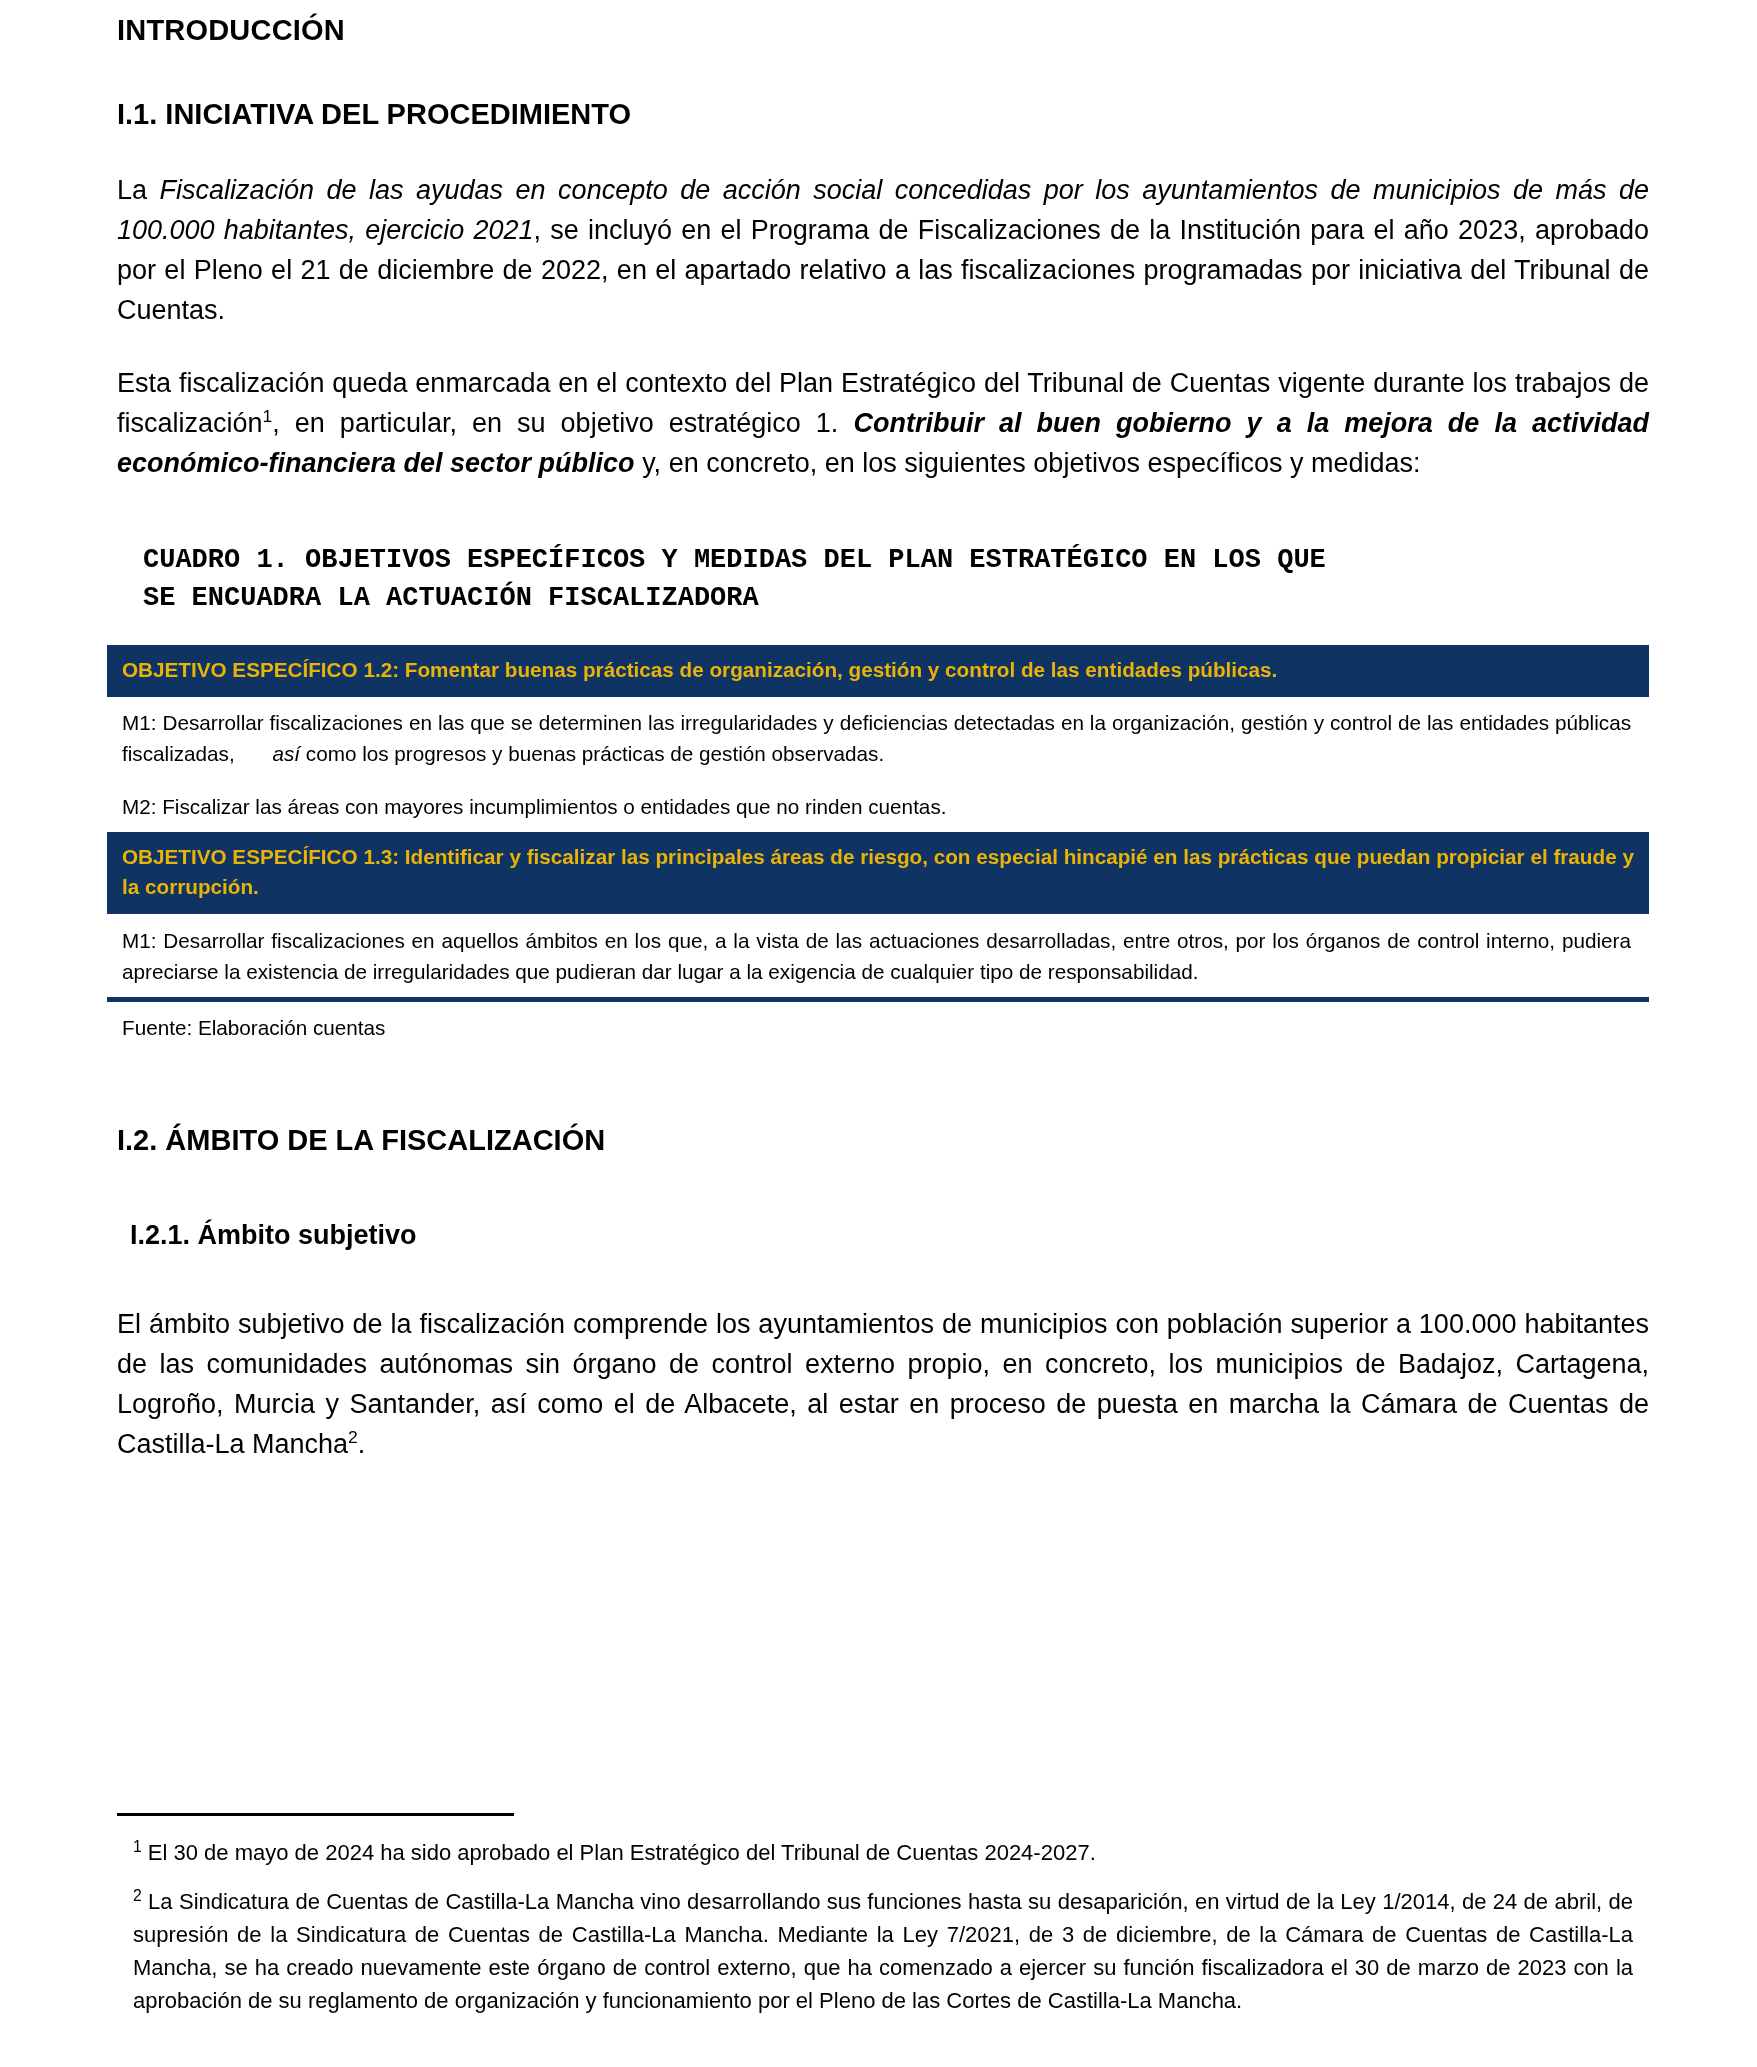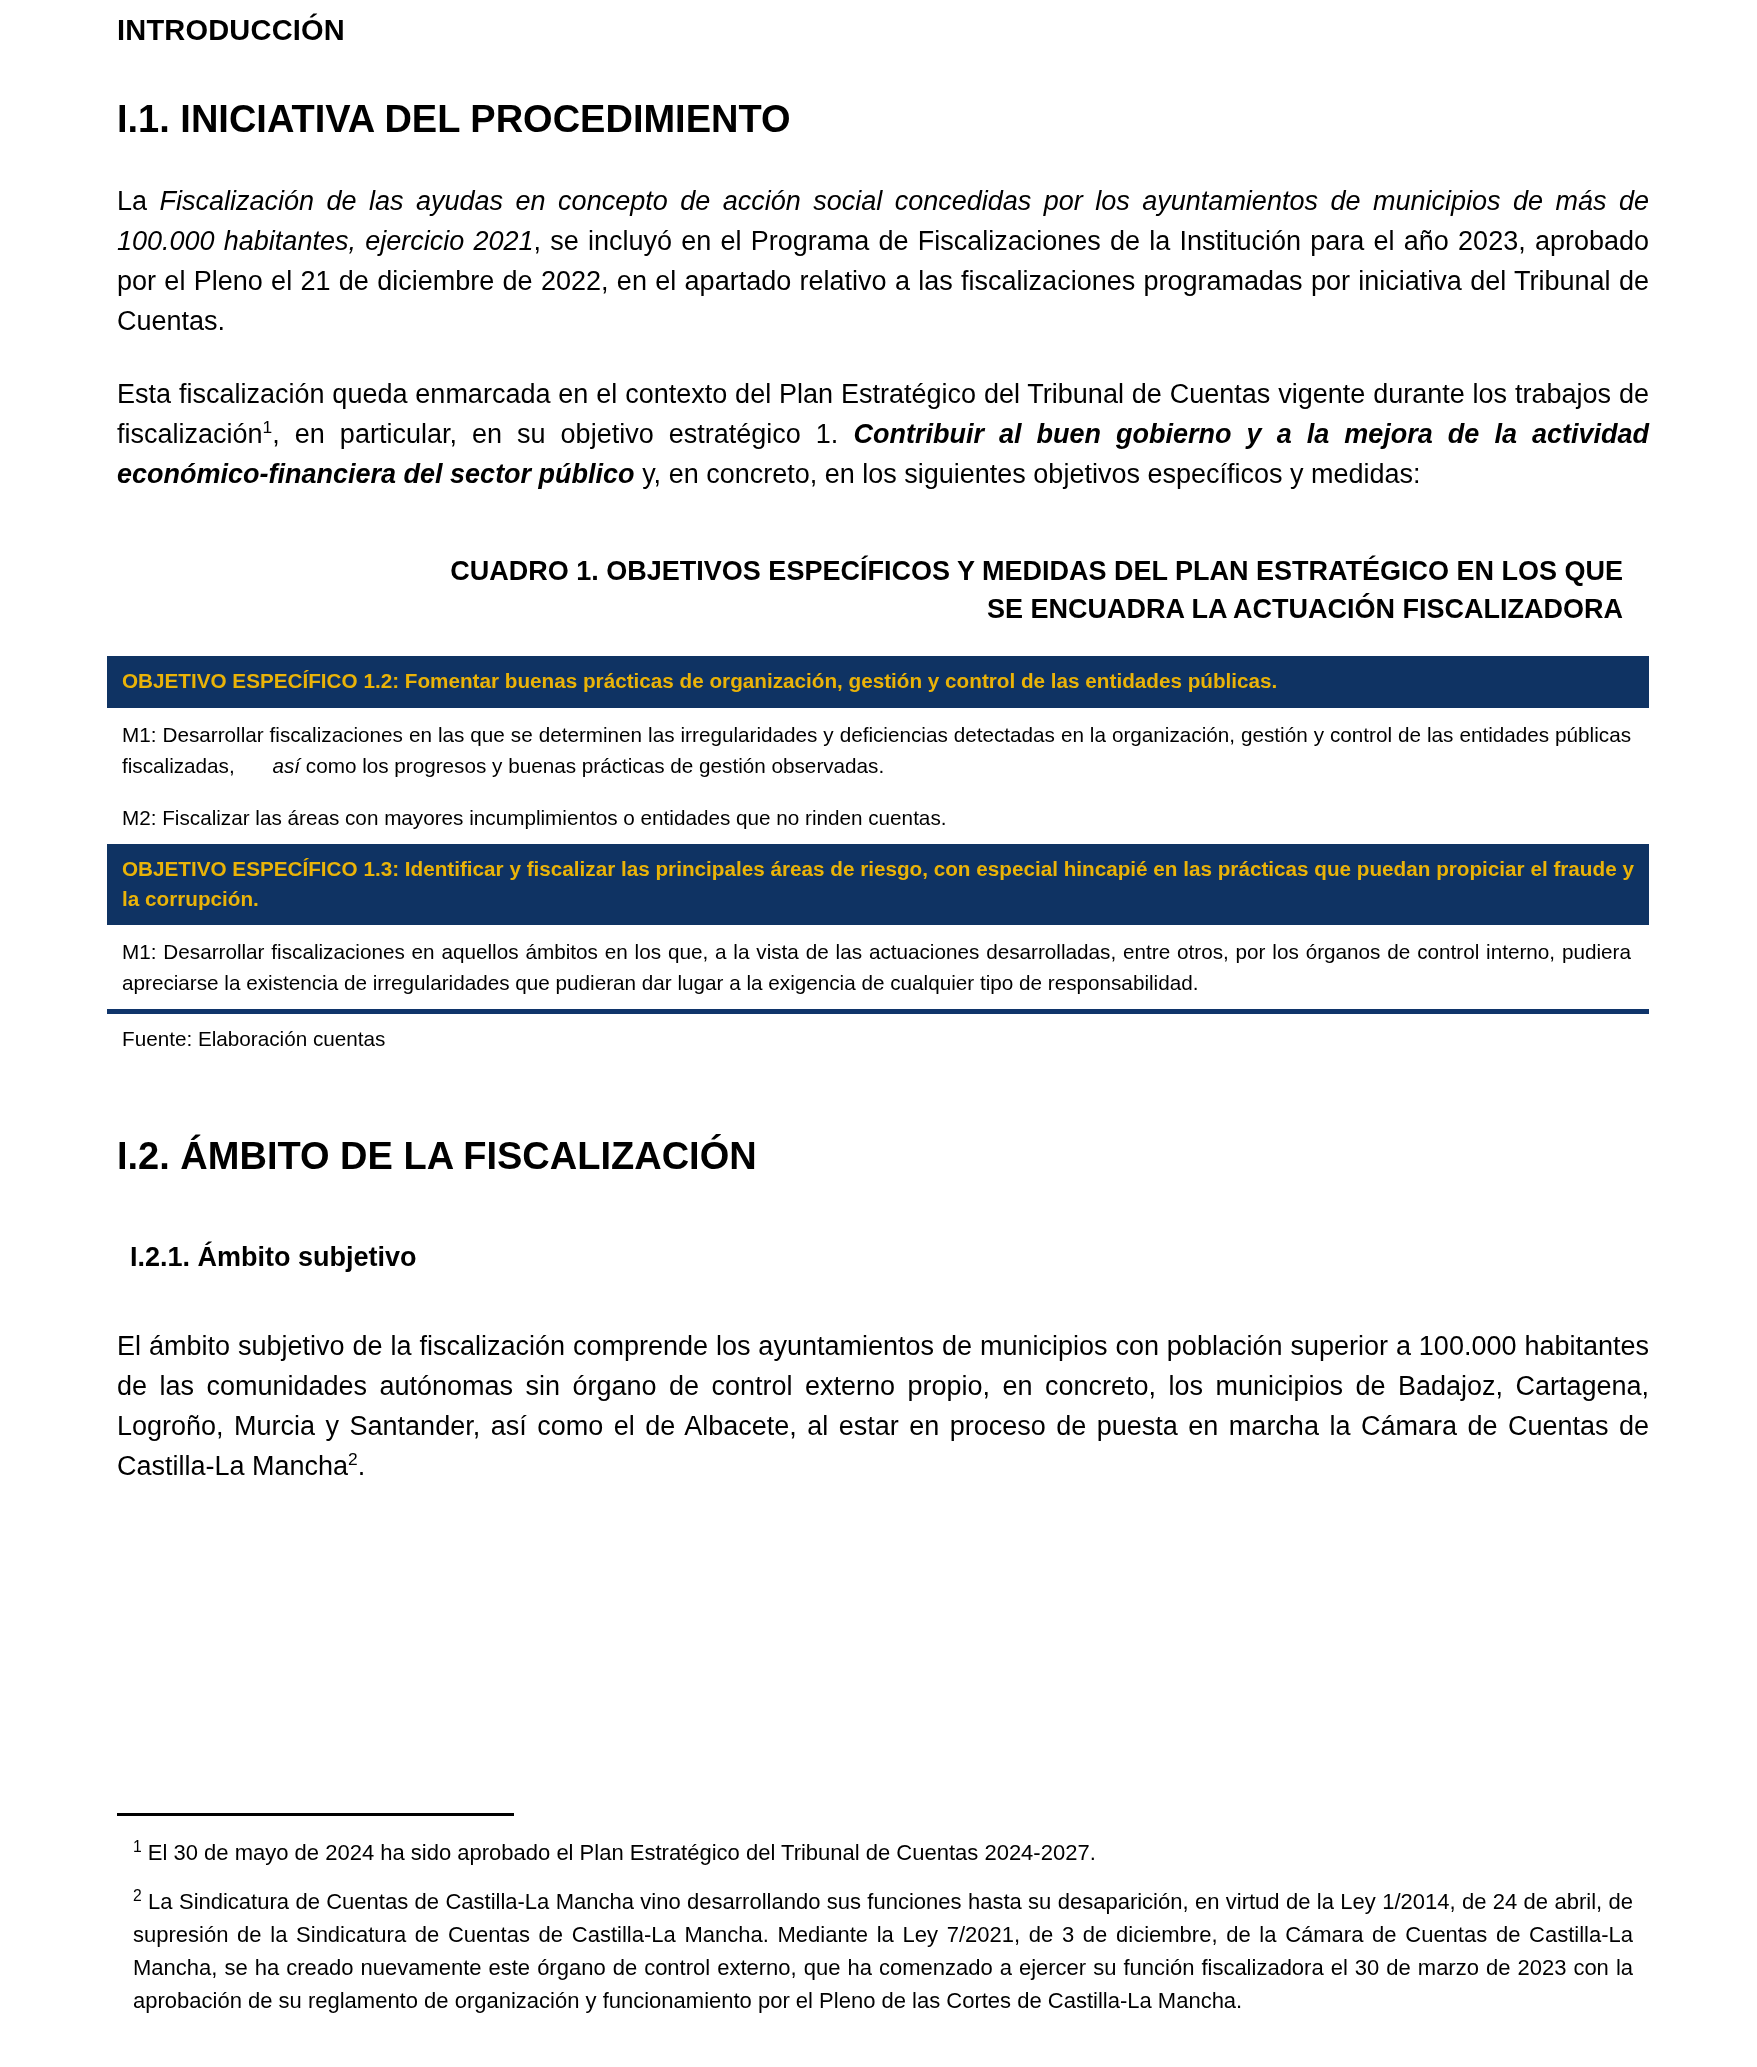--- a/index.html
+++ b/index.html
@@ -30,21 +30,21 @@
   
   h1.doc-title {
     font-size: 29px;
     font-weight: bold;
     letter-spacing: 0.2px;
     margin: 0;
     padding-top: 11.6px;
     line-height: 1.25;
   }
   h2.section-title {
-    font-size: 38px;
+    font-size: 29px;
     font-weight: bold;
     margin: 0;
     line-height: 1.25;
   }
   h3.subsection-title {
     font-size: 27px;
     font-weight: bold;
     margin: 13px;
     line-height: 1.25;
   }
@@ -68,24 +68,25 @@
   sup.fn {
     font-size: 17.4px;
     vertical-align: super;
     line-height: 0;
   }
 
   
   .cuadro-caption {
     font-size: 27px;
     font-weight: bold;
-    text-align: right;
+    text-align: left;
     line-height: 38px;
     margin: 0 auto;
     width: 1480px;
+    font-family: Liberation Mono, monospace;
   }
   .cuadro {
     width: 1542px;
     margin-left: -10px;
     border-bottom: 5.8px solid #10356b;
     box-sizing: border-box;
   }
   .obj-band {
     background: #0f3363;
     color: #eab308;

